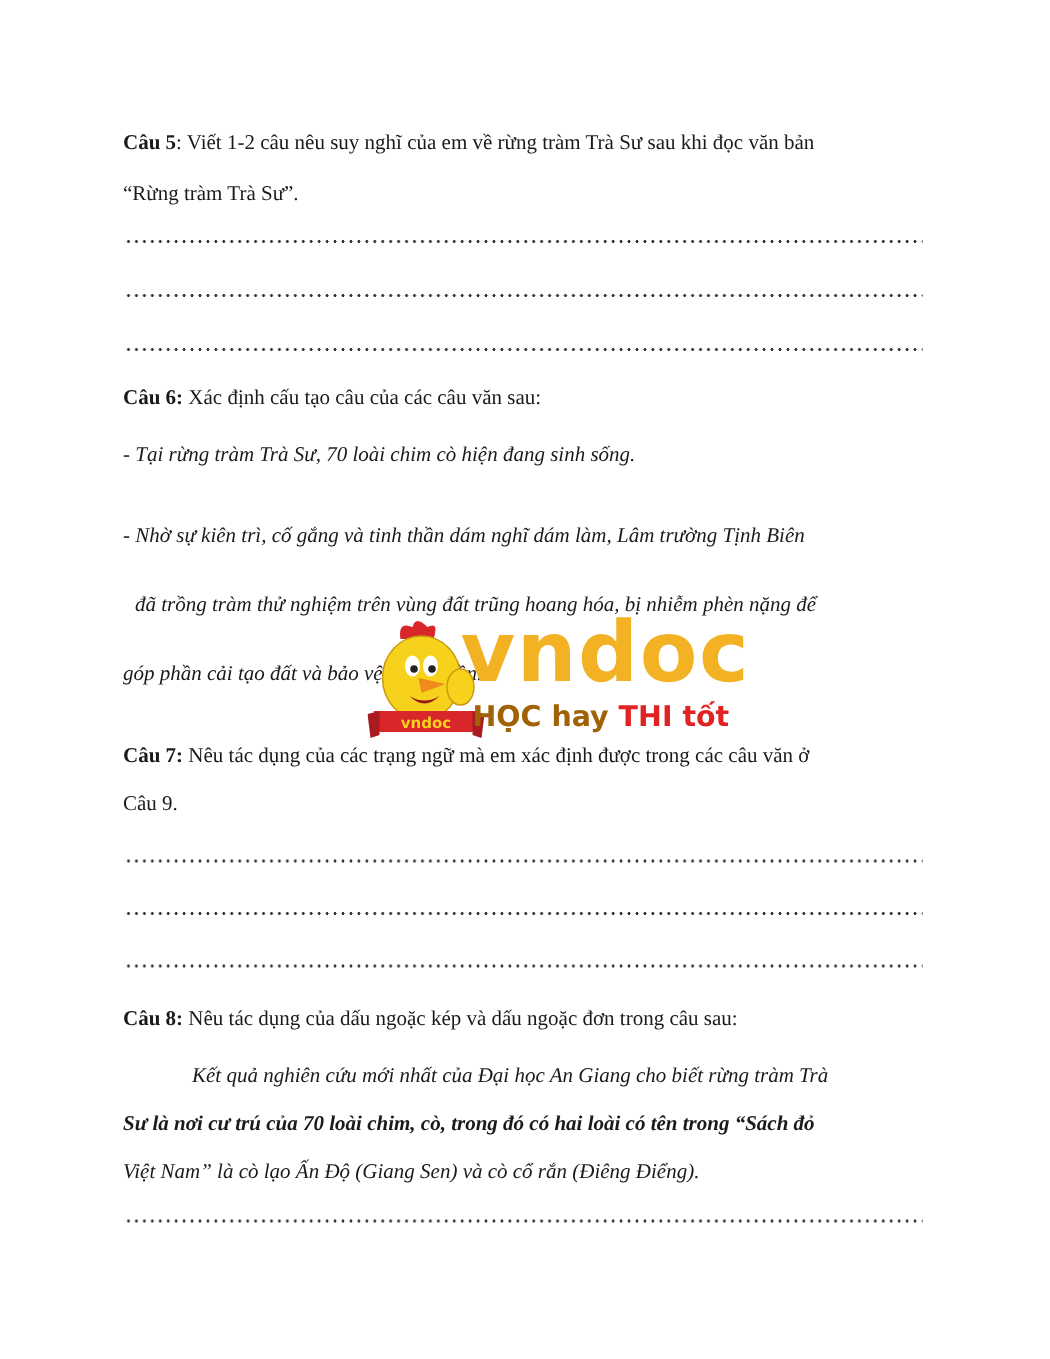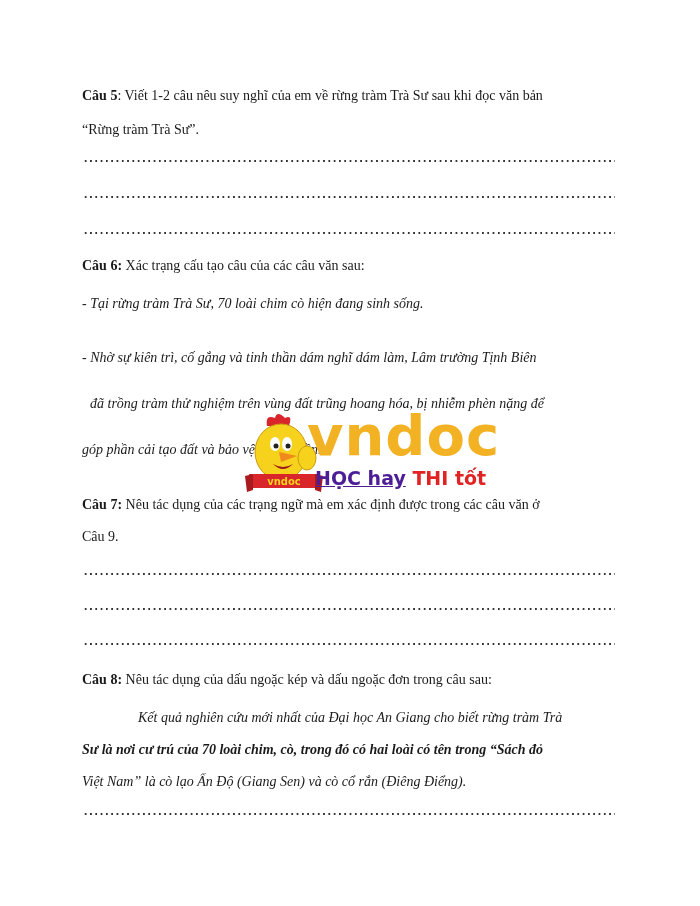--- a/index.html
+++ b/index.html
@@ -9,37 +9,37 @@
   .it { font-style:italic; }
   b { font-weight:bold; }
   .dots { position:absolute; left:83px; width:532px; height:2px;
           background-image: radial-gradient(circle, #333 0.9px, transparent 1.1px);
           background-size:5.3px 2px; background-repeat:repeat-x; }
   .logo { position:absolute; left:245px; top:412px; width:235px; height:88px; }
   .logo-text { position:absolute; left:62px; top:-6px; font-family:"DejaVu Sans", sans-serif;
                font-weight:bold; font-size:56px; color:#f2b224; letter-spacing:1px; line-height:60px; }
   .slogan { position:absolute; left:70px; top:54px; font-family:"DejaVu Sans", sans-serif;
             font-weight:bold; font-size:19px; line-height:24px; white-space:nowrap; }
-  .slogan .g { color:#4c1d95;text-decoration:underline; }
+  .slogan .g { color:#a16207; }
   .slogan .r { color:#e02424;margin-top:21px; }
 </style>
 </head>
 <body>
 
 <div class="line" style="top:86px;">
   <b>Câu 5</b><span>: Viết 1-2 câu nêu suy nghĩ của em về rừng tràm Trà Sư sau khi đọc văn bản</span>
 </div>
 <div class="line" style="top:120px;">“Rừng tràm Trà Sư”.</div>
 
 <div class="dots" style="top:160px;"></div>
 <div class="dots" style="top:196px;"></div>
 <div class="dots" style="top:232px;"></div>
 
 <div class="line" style="top:256px;">
-  <b>Câu 6:</b><span> Xác trạng cấu tạo câu của các câu văn sau:</span>
+  <b>Câu 6:</b><span> Xác định cấu tạo câu của các câu văn sau:</span>
 </div>
 <div class="line it" style="top:294px;">- Tại rừng tràm Trà Sư, 70 loài chim cò hiện đang sinh sống.</div>
 <div class="line it" style="top:348px;">- Nhờ sự kiên trì, cố gắng và tinh thần dám nghĩ dám làm, Lâm trường Tịnh Biên</div>
 <div class="line it" style="top:394px;margin-left:8px;">đã trồng tràm thử nghiệm trên vùng đất trũng hoang hóa, bị nhiễm phèn nặng để</div>
 <div class="line it" style="top:440px;">góp phần cải tạo đất và bảo vệ đầu nguồn.</div>
 
 <div class="logo">
   <svg width="78" height="86" viewBox="0 0 78 86" style="position:absolute;left:0;top:0;">
     <path d="M22 14 Q20 2 30 6 Q32 -2 40 6 Q48 2 44 14 Z" fill="#d8262b"></path>
     <ellipse cx="36" cy="40" rx="26" ry="28" fill="#f7d21c" stroke="#c99a10" stroke-width="1"></ellipse>
@@ -67,17 +67,17 @@
 </div>
 <div class="line" style="top:527px;">Câu 9.</div>
 
 <div class="dots" style="top:573px;"></div>
 <div class="dots" style="top:608px;"></div>
 <div class="dots" style="top:643px;"></div>
 
 <div class="line" style="top:670px;">
   <b>Câu 8:</b><span> Nêu tác dụng của dấu ngoặc kép và dấu ngoặc đơn trong câu sau:</span>
 </div>
-<div class="line it" style="top:708px; left:138px;">Kết quả nghiên cứu mới nhất của Đại học An Giang cho biết rừng tràm Trà</div>
+<div class="line it" style="top:708px; left:128px;">Kết quả nghiên cứu mới nhất của Đại học An Giang cho biết rừng tràm Trà</div>
 <div class="line it" style="top:740px;font-weight:bold;">Sư là nơi cư trú của 70 loài chim, cò, trong đó có hai loài có tên trong “Sách đỏ</div>
 <div class="line it" style="top:772px;">Việt Nam” là cò lạo Ấn Độ (Giang Sen) và cò cổ rắn (Điêng Điểng).</div>
 
 <div class="dots" style="top:813px;"></div>
 
 </body></html>

